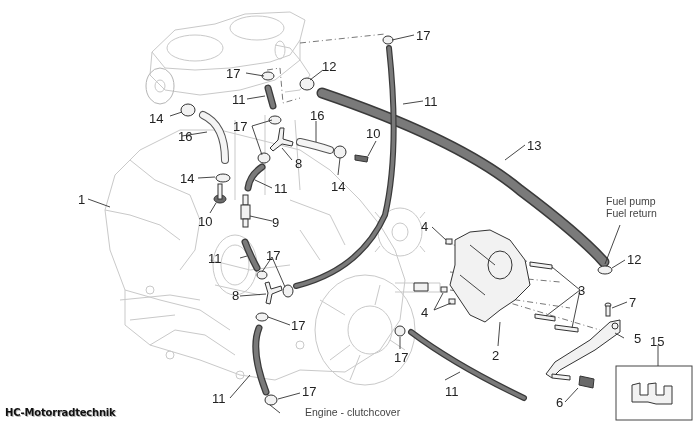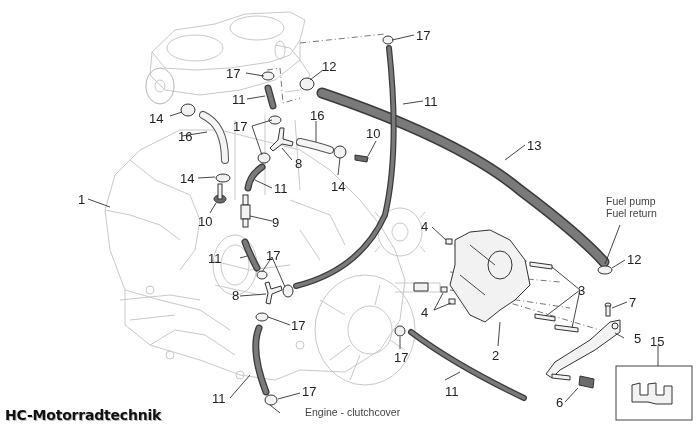--- a/index.html
+++ b/index.html
@@ -10,21 +10,21 @@
   .hose { fill: none; stroke: #3a3a3a; stroke-linecap: round; }
   .hose-inner { fill: none; stroke: #7a7a7a; stroke-linecap: round; }
   .hose-light-outer { fill: none; stroke: #555; stroke-linecap: round; }
   .hose-light-inner { fill: none; stroke: #f4f4f4; stroke-linecap: round; }
   .leader { stroke: #333; stroke-width: 0.9; fill: none; }
   .dashline { stroke: #555; stroke-width: 0.8; fill: none; stroke-dasharray: 6 3 1 3; }
   .part { fill: #f2f2f2; stroke: #333; stroke-width: 1; }
   .part-dark { fill: #6a6a6a; stroke: #333; stroke-width: 1; }
   .callout { font-family: "Liberation Sans", sans-serif; font-size: 13px; fill: #222; }
   .note { font-family: "Liberation Sans", sans-serif; font-size: 10.5px; fill: #444; }
-  .watermark { position: absolute; left: 5px; top: 407px; font-family: "DejaVu Sans", sans-serif; font-weight: bold; font-size: 14px; color: #111; letter-spacing: -0.2px; text-shadow: 1px 1px 0 #bbb; }
+  .watermark { position: absolute; left: 5px; top: 407px; font-family: "DejaVu Sans", sans-serif; font-weight: bold; font-size: 10px; color: #111; letter-spacing: -0.2px; text-shadow: 1px 1px 0 #bbb; }
   .kitbox { fill: #fff; stroke: #444; stroke-width: 1; }
 </style>
 </head>
 <body>
 
 <svg id="diagram" viewBox="0 0 700 428" xmlns="http://www.w3.org/2000/svg">
 
   <g>
 
     <path class="engine" d="M152,52 L175,30 L215,24 L245,14 L290,12 L305,20 L300,40 L290,55 L270,62 L230,68 L195,70 L165,68 Z"></path>

